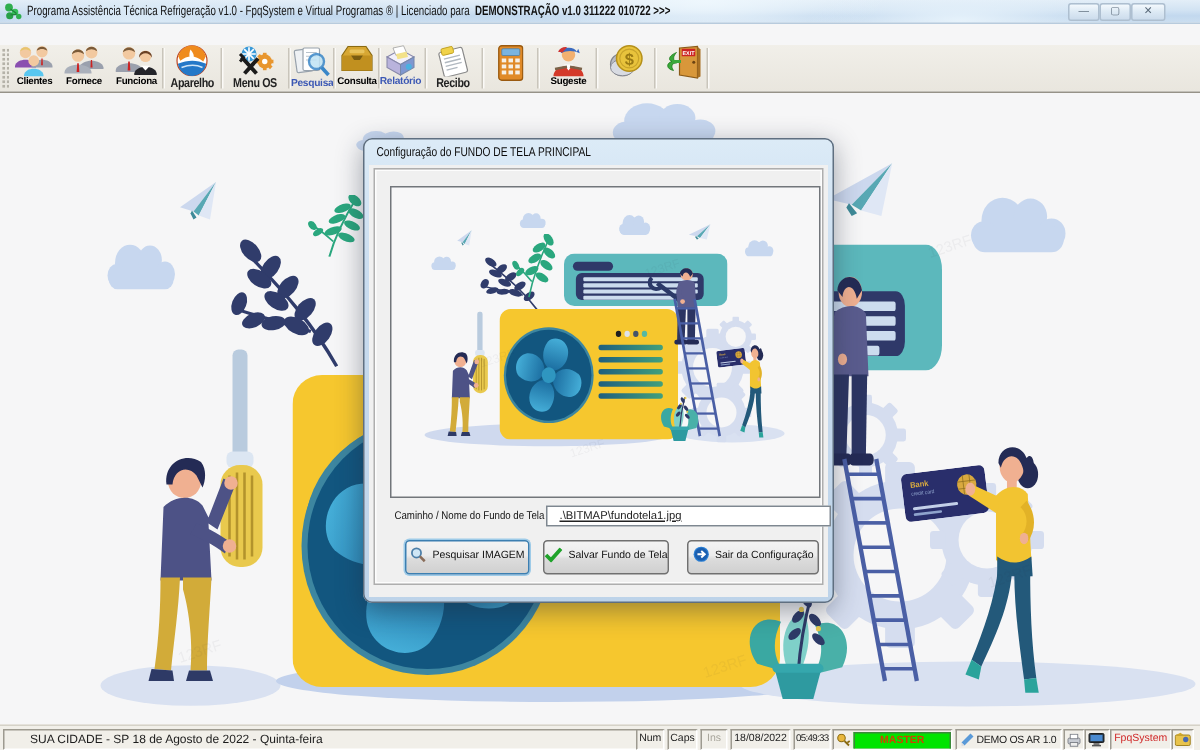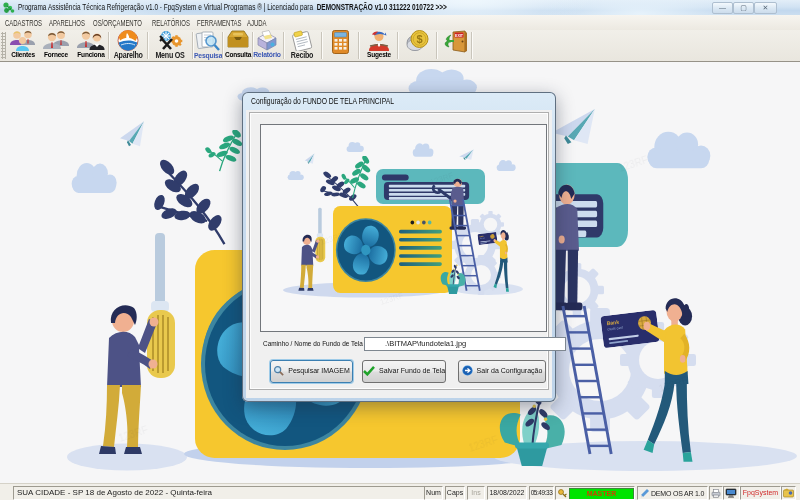--- a/index.html
+++ b/index.html
@@ -25,47 +25,39 @@
 #statusbar{position:absolute;left:0;top:483px;width:800px;height:17px;background:#f1efe9;border-top:1px solid #d5d2c8;font-size:7px;color:#1c1c1c;}
 .sp{position:absolute;top:2px;height:12px;border:1px solid #fff;border-top-color:#9d9a90;border-left-color:#9d9a90;background:#f1efe9;line-height:12px;white-space:nowrap;overflow:hidden;}
 #dialog{position:absolute;left:242px;top:30px;width:314px;height:310px;border-radius:6px;
  background:linear-gradient(180deg,#dcebf7 0%,#c9dcEF 30%,#bdd3e9 100%);
  box-shadow:0 5px 18px rgba(30,40,60,.42), 0 0 0 1px #5f6f80 inset;}
 #dlgtitle{position:absolute;left:9px;top:4px;font-size:8.5px;color:#0c0c0c;white-space:nowrap;transform:scaleX(0.8);transform-origin:0 0;}
 #dlgbody{position:absolute;left:4px;top:18px;width:306px;height:288px;background:#f0f0f0;}
 #dlgpanel{position:absolute;left:3px;top:2px;width:298px;height:276px;border:1px solid #aeaeae;box-shadow:0 0 0 1px #fdfdfd inset;}
 #imgframe{position:absolute;left:10px;top:11px;width:285px;height:206px;border:1px solid #72767b;background:#f7f7f8;overflow:hidden;}
 #caminho{position:absolute;left:13px;top:226px;font-size:7.5px;color:#111;white-space:nowrap;transform:scaleX(0.86);transform-origin:0 0;}
-#pathbox{position:absolute;left:114px;top:224px;width:180px;height:12px;border:1px solid #7e8790;background:#fff;font-size:7.5px;color:#222;line-height:12px;padding-left:20px;}
+#pathbox{position:absolute;left:114px;top:224px;width:180px;height:12px;border:1px solid #7e8790;background:#fff;font-size:7.5px;color:#222;line-height:12px;padding-left:8px;text-decoration:underline;}
 .dbtn{position:absolute;top:247px;height:21px;line-height:20px;white-space:nowrap;border:1px solid #707070;border-radius:3px;
  background:linear-gradient(180deg,#f4f4f4 0%,#ebebeb 45%,#dcdcdc 55%,#d0d0d0 100%);
  font-size:7px;color:#111;text-align:center;font-family:"Liberation Sans",sans-serif;}
 .dbtn svg{vertical-align:-3px;margin-right:4px;}
 </style></head><body>
 <div id="win">
   <div id="titlebar">
     <svg id="appico" viewBox="0 0 13 13">
         <circle cx="3" cy="4" r="2.6" fill="#2fae4e"></circle>
         <circle cx="7" cy="7" r="2.2" fill="#35c05a"></circle>
         <circle cx="3.5" cy="9.5" r="2.4" fill="#27a047"></circle>
         <circle cx="9.5" cy="10" r="1.8" fill="#2fae4e"></circle>
         <path d="M4 5 L8 8 M4 9 L8 8.6" stroke="#1e8038" stroke-width="0.8"></path>
       </svg>
     <div id="titletxt">Programa Assistência Técnica Refrigeração v1.0 - FpqSystem e Virtual Programas ® | Licenciado para&nbsp; <b>DEMONSTRAÇÃO v1.0 311222 010722 &gt;&gt;&gt;</b></div>
     <div class="wbtn" style="left:712px;width:19px;">—</div>
     <div class="wbtn" style="left:733px;width:19px;">▢</div>
     <div class="wbtn" style="left:754px;width:21px;">✕</div>
-  </div>
-  <div id="menubar">
-    <span style="left:5px;">CADASTROS</span>
-      <span style="left:49px;">APARELHOS</span>
-    <span style="left:93px;">OS/ORÇAMENTO</span>
-      <span style="left:152px;">RELATÓRIOS</span>
-    <span style="left:197px;">FERRAMENTAS</span>
-      <span style="left:247px;">AJUDA</span>
   </div>
   <div id="toolbar">
       <div class="grip"></div>
     <div class="tbtn" style="left:7px;width:32px;">
       <svg width="28" height="21" viewBox="0 0 28 21">
         <circle cx="8" cy="5" r="3.8" fill="#f2c9a0"></circle>
           <path d="M4.5,4.2 C5,0.5 11,0.5 11.5,4.2 C9,2.6 7,2.6 4.5,4.2Z" fill="#e7c56c"></path>
         <path d="M1,14 C2,8.5 14,8.5 15,14 L15,15 L1,15 Z" fill="#8a4fb0"></path>
         <circle cx="19" cy="4.5" r="3.8" fill="#f2c9a0"></circle>
           <path d="M15.5,3.8 C16,0.2 22,0.2 22.5,3.8 C20,2.2 18,2.2 15.5,3.8Z" fill="#7a5a38"></path>
@@ -560,21 +552,21 @@
           <div class="dbtn" style="left:208px;width:86px;"><svg width="11" height="11" viewBox="0 0 13 13">
                 <circle cx="6.5" cy="6.5" r="6" fill="#2a7fd4"></circle>
                 <circle cx="6.5" cy="6.5" r="5.1" fill="#1b5fb0"></circle>
                 <path d="M3.5 6.5 H8.5 M6.5 4 L9.3 6.5 L6.5 9" stroke="#fff" stroke-width="1.5" fill="none"></path>
               </svg>Sair da Configuração</div>
         </div>
       </div>
     </div>
   </div>
   <div id="statusbar">
-    <div class="sp" style="left:13px;width:416px;padding-left:3px;font-size:8px;">SUA CIDADE - SP 18 de Agosto de 2022 - Quinta-feira</div>
+    <div class="sp" style="left:2px;width:416px;padding-left:17px;font-size:8px;">SUA CIDADE - SP 18 de Agosto de 2022 - Quinta-feira</div>
     <div class="sp" style="left:424px;width:17px;text-align:center;">Num</div>
     <div class="sp" style="left:445px;width:18px;text-align:center;">Caps</div>
     <div class="sp" style="left:467px;width:16px;text-align:center;color:#a8a59b;">Ins</div>
     <div class="sp" style="left:487px;width:38px;text-align:center;">18/08/2022</div>
     <div class="sp" style="left:529px;width:23px;text-align:center;letter-spacing:-0.45px;font-size:6.5px;">05:49:33</div>
     <div class="sp" style="left:555px;width:78px;">
       <svg width="9" height="9" viewBox="0 0 9 9" style="position:absolute;left:2px;top:2px;">
           <circle cx="3" cy="3" r="2.5" fill="#e8b63c" stroke="#8a6a10" stroke-width="0.7"></circle>
           <path d="M5,5 L8,8 M7,6 L8.5,5" stroke="#8a6a10" stroke-width="1.2"></path>
         </svg>

